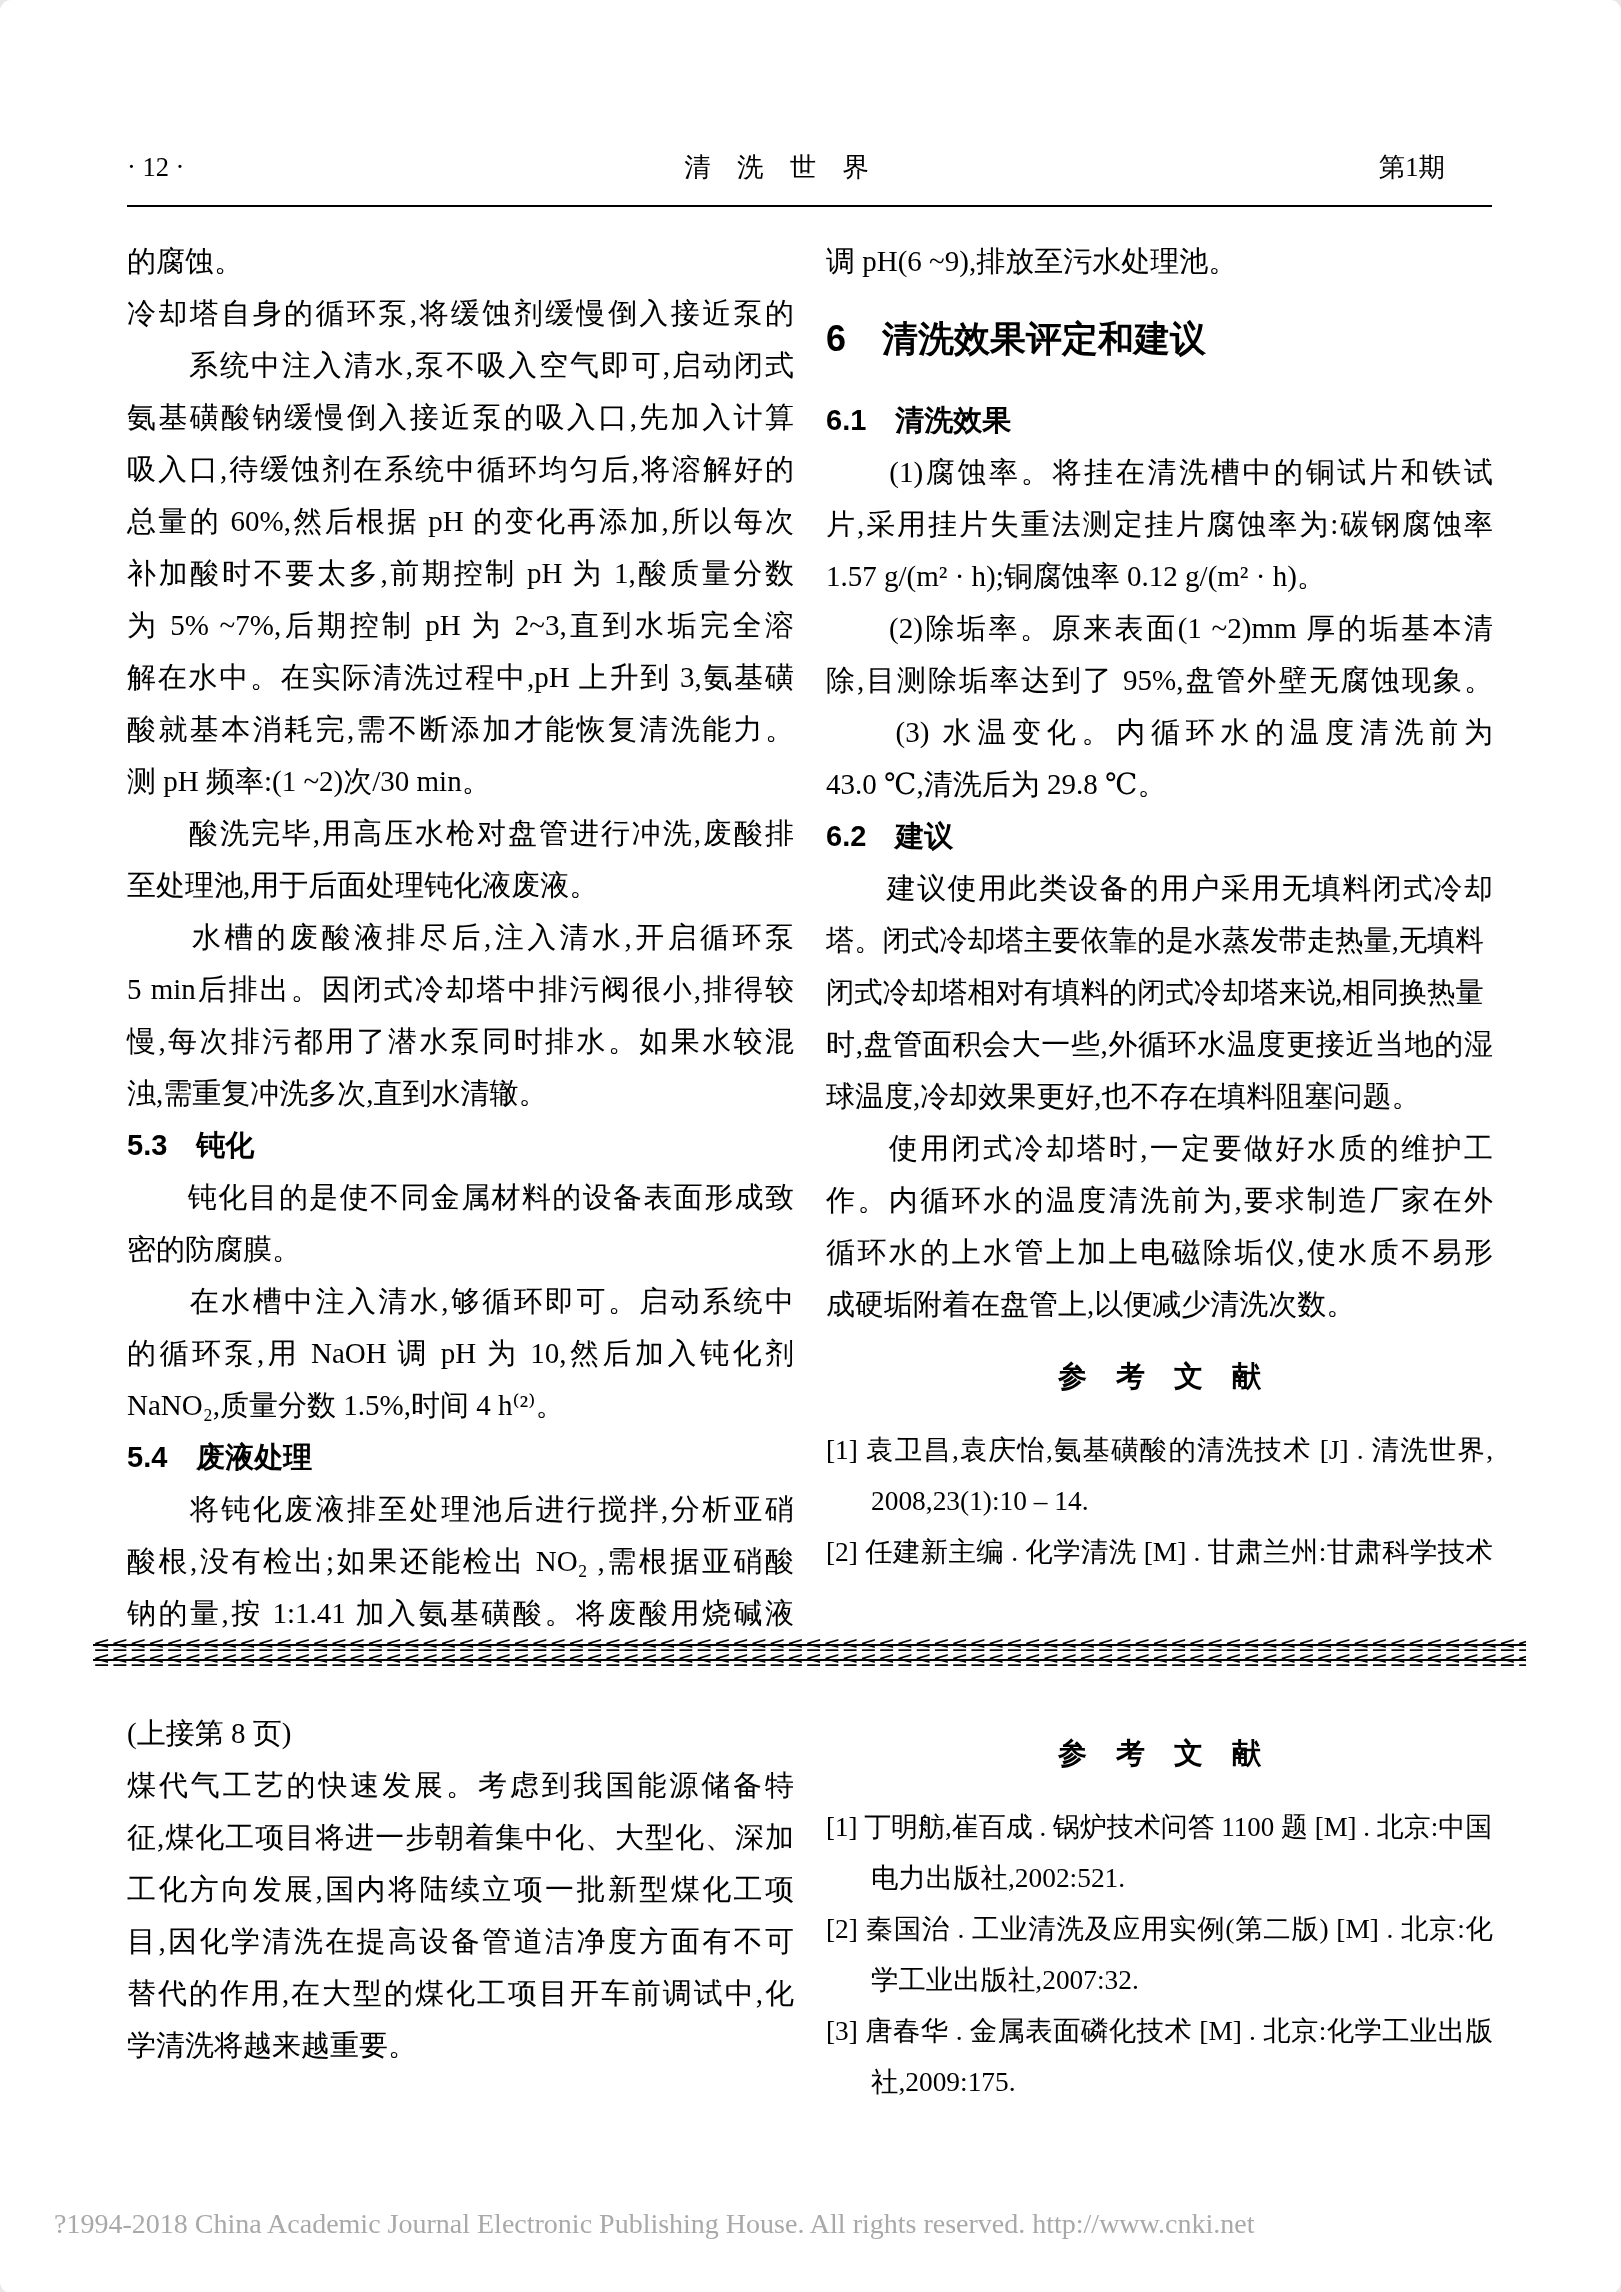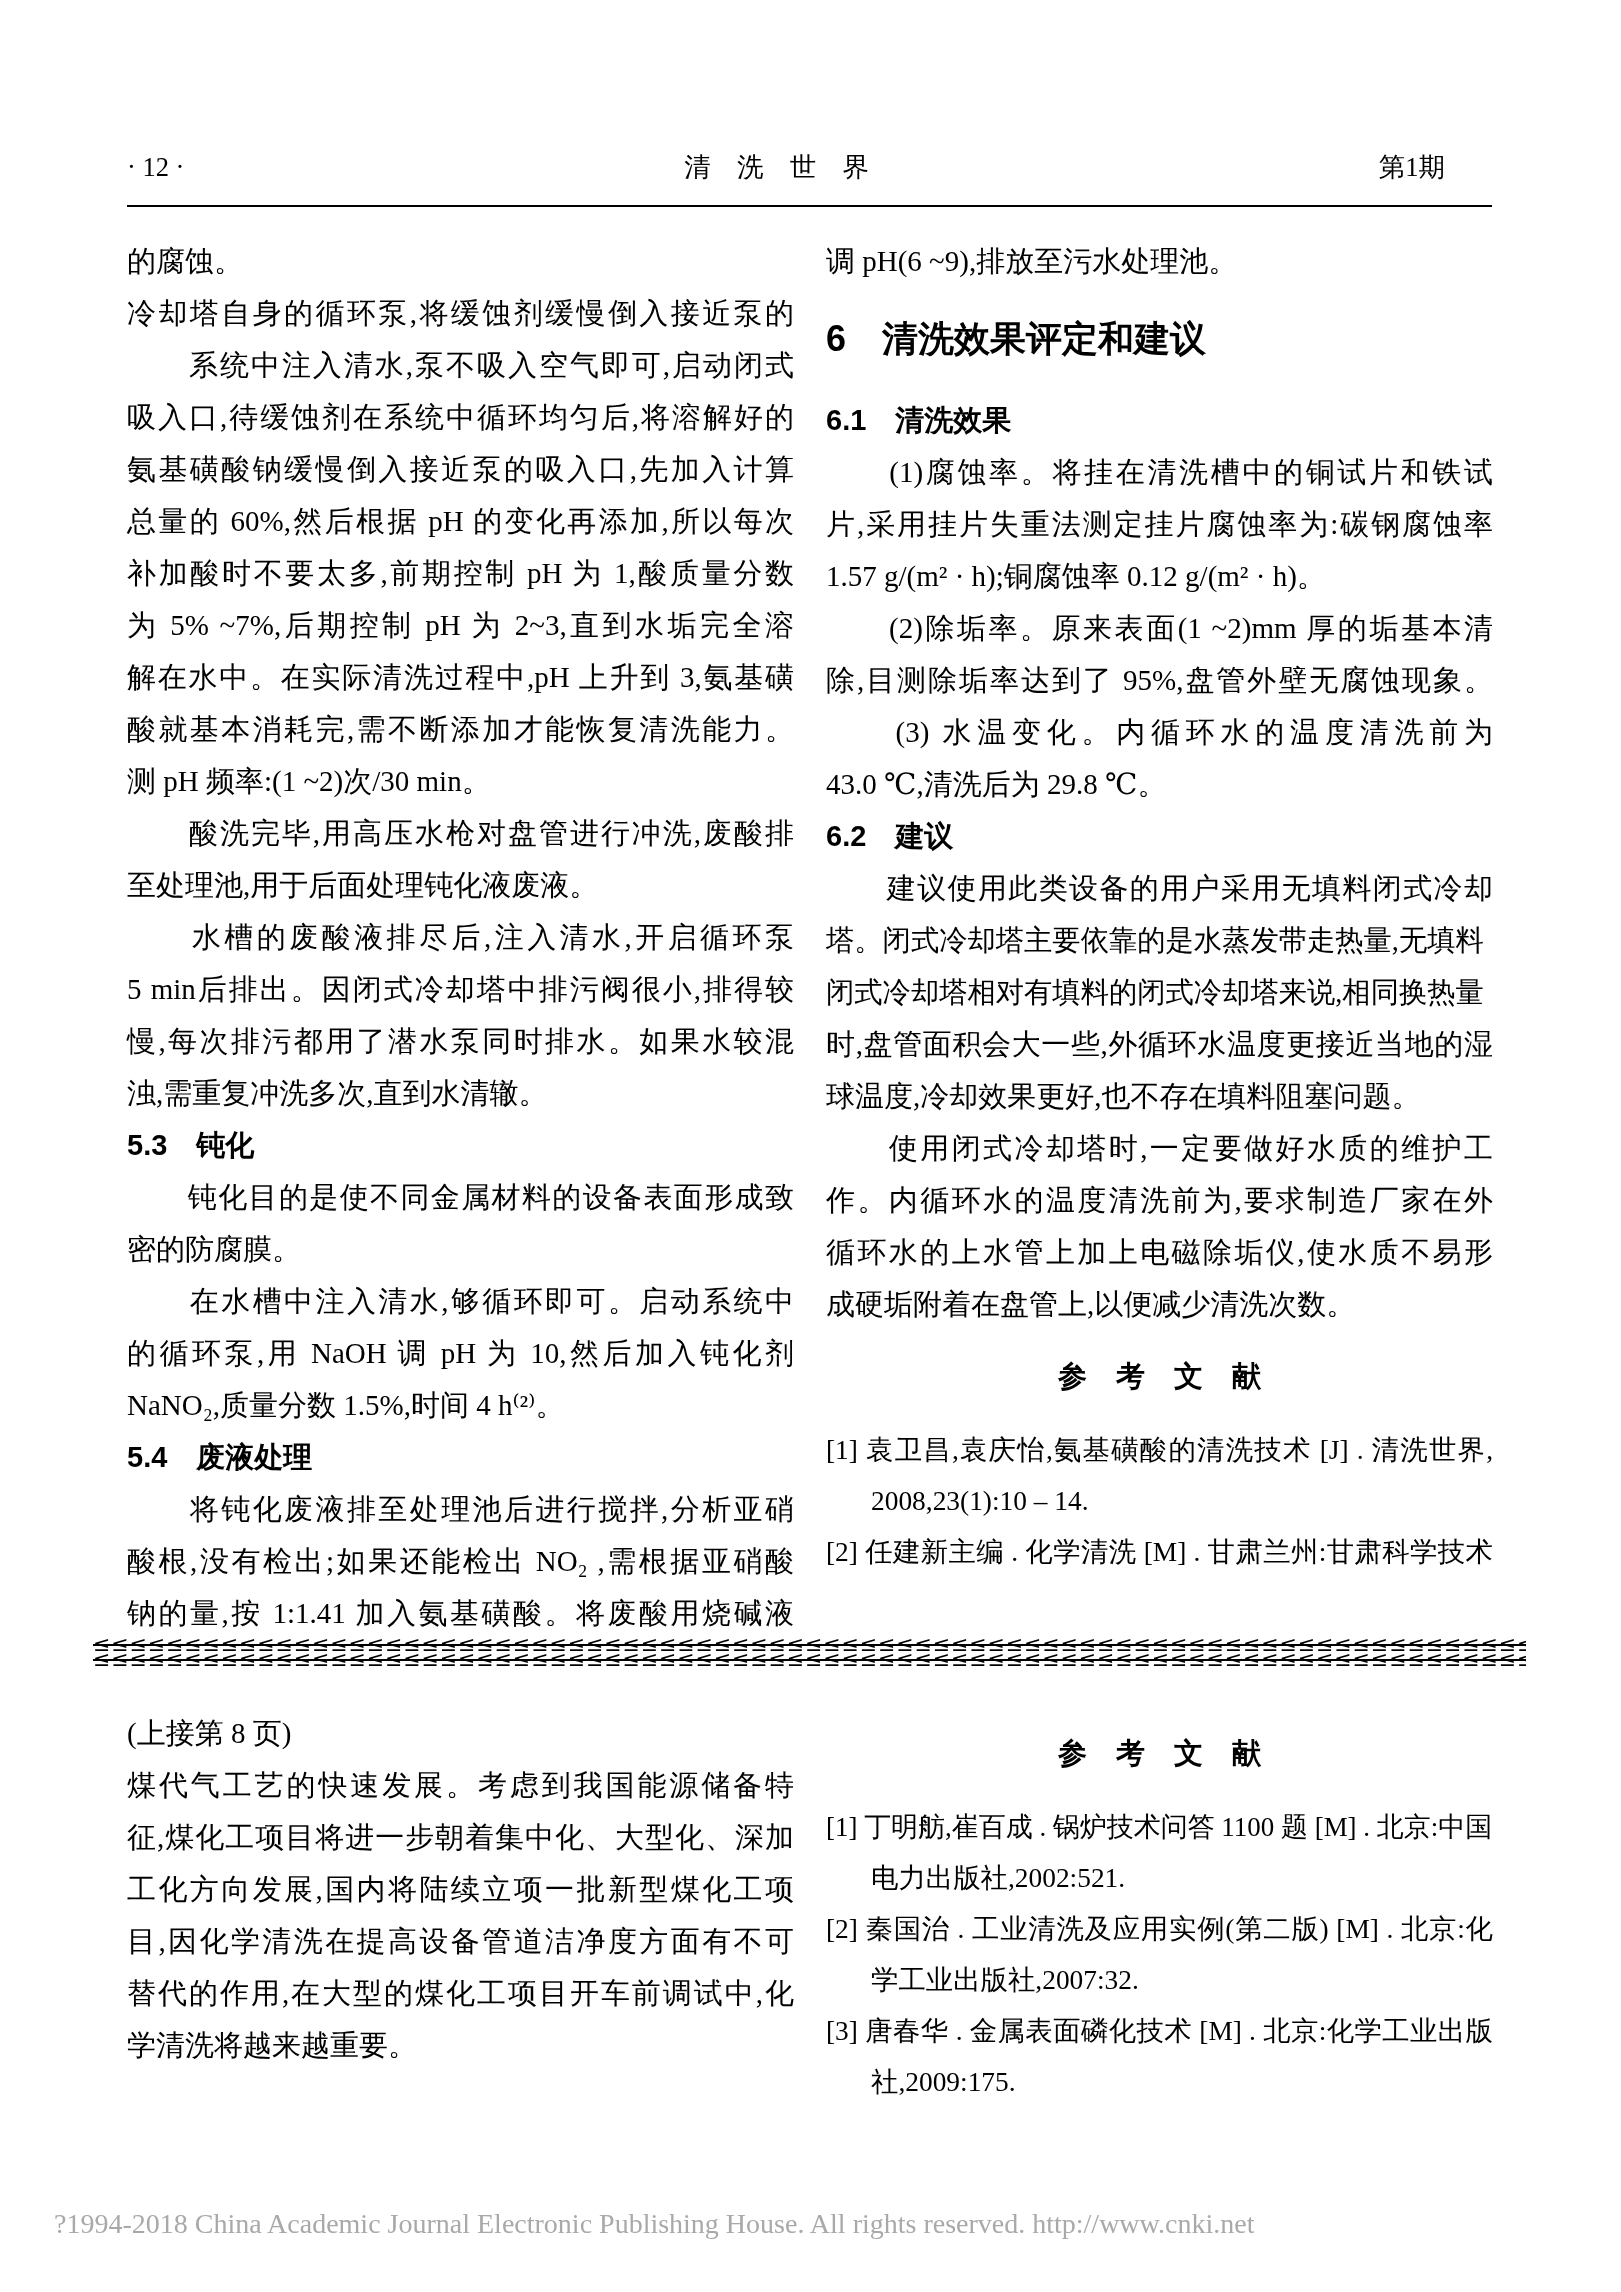--- a/index.html
+++ b/index.html
@@ -4,20 +4,21 @@
 <style>
   html,body{margin:0;padding:0;background:#e8e8e8;}
   .page{
     position:relative;
     width:1621px;height:2293px;
     margin:0 auto;
     background:#ffffff;
     color:#000;
     font-family:"Liberation Serif","DejaVu Serif",serif;
     overflow:hidden;
+    border-radius:11px;
   }
   
   .header{
     position:absolute;left:127px;top:149px;width:1365px;
     display:flex;justify-content:space-between;align-items:baseline;
     font-size:26.5px;
   }
   .journal-title{letter-spacing:9.8px;}
   .issue-label{padding-right:47px;}
   .header-rule{
@@ -97,22 +98,22 @@
     <span class="journal-title">清 洗 世 界</span>
     <span class="issue-label">第1期</span>
   </div>
   <div class="header-rule"></div>
 
   <div class="cols top">
     <div class="col">
         <div class="line end">的腐蚀。</div>
         <div class="line body">冷却塔自身的循环泵,将缓蚀剂缓慢倒入接近泵的</div>
         <div class="line body">　　系统中注入清水,泵不吸入空气即可,启动闭式</div>
+        <div class="line body">氨基磺酸钠缓慢倒入接近泵的吸入口,先加入计算</div>
         <div class="line body">吸入口,待缓蚀剂在系统中循环均匀后,将溶解好的</div>
-        <div class="line body">氨基磺酸钠缓慢倒入接近泵的吸入口,先加入计算</div>
         <div class="line body">总量的 60%,然后根据 pH 的变化再添加,所以每次</div>
         <div class="line body">补加酸时不要太多,前期控制 pH 为 1,酸质量分数</div>
         <div class="line body">为 5% ~7%,后期控制 pH 为 2~3,直到水垢完全溶</div>
         <div class="line body">解在水中。在实际清洗过程中,pH 上升到 3,氨基磺</div>
         <div class="line body">酸就基本消耗完,需不断添加才能恢复清洗能力。</div>
         <div class="line end">测 pH 频率:(1 ~2)次/30 min。</div>
         <div class="line body">　　酸洗完毕,用高压水枪对盘管进行冲洗,废酸排</div>
         <div class="line end">至处理池,用于后面处理钝化液废液。</div>
         <div class="line body">　　水槽的废酸液排尽后,注入清水,开启循环泵</div>
         <div class="line body">5 min后排出。因闭式冷却塔中排污阀很小,排得较</div>

